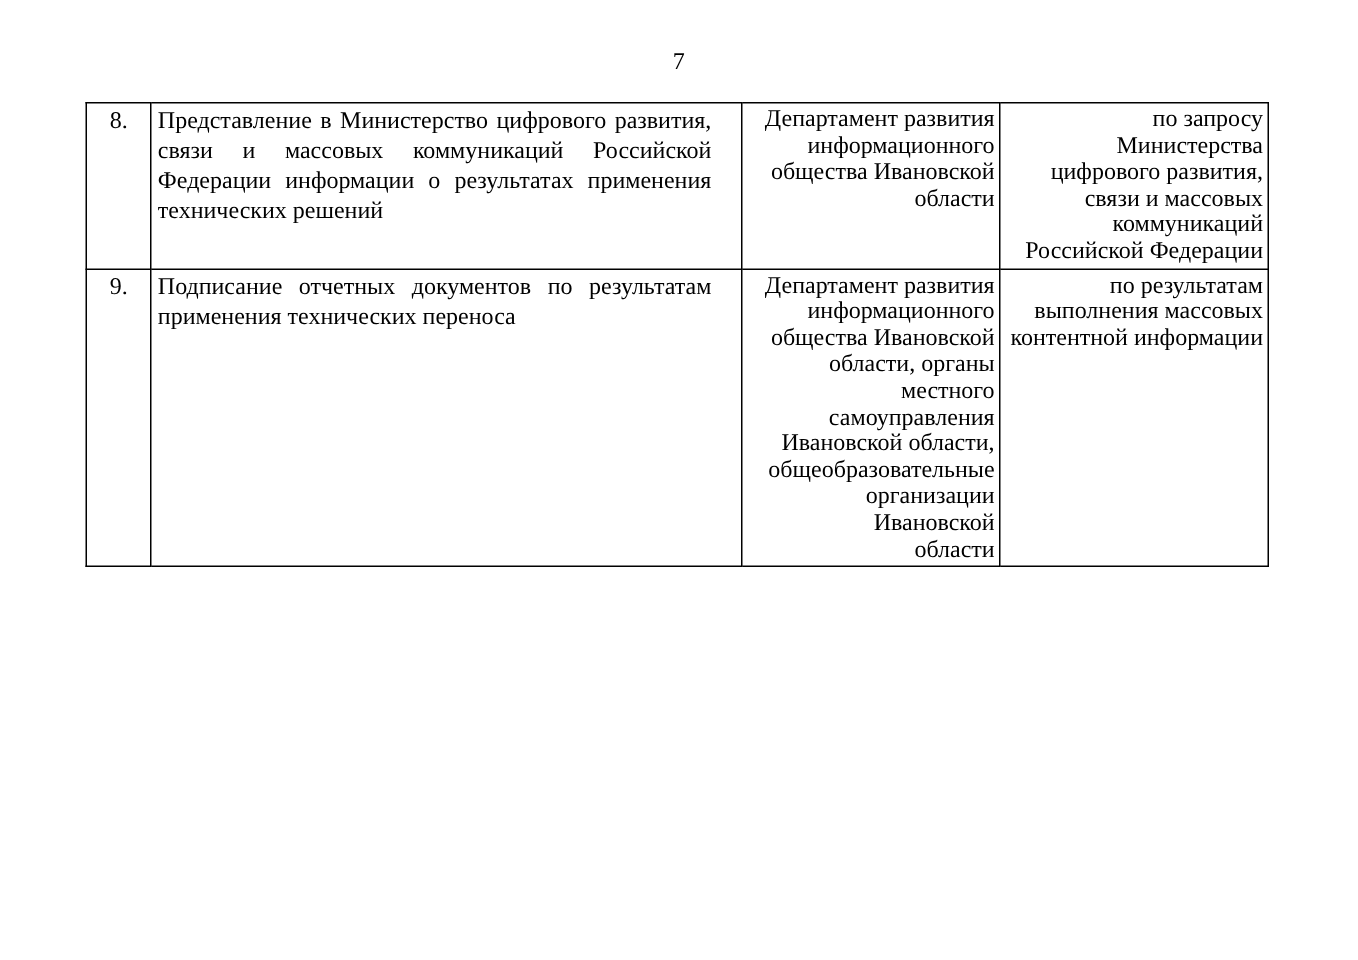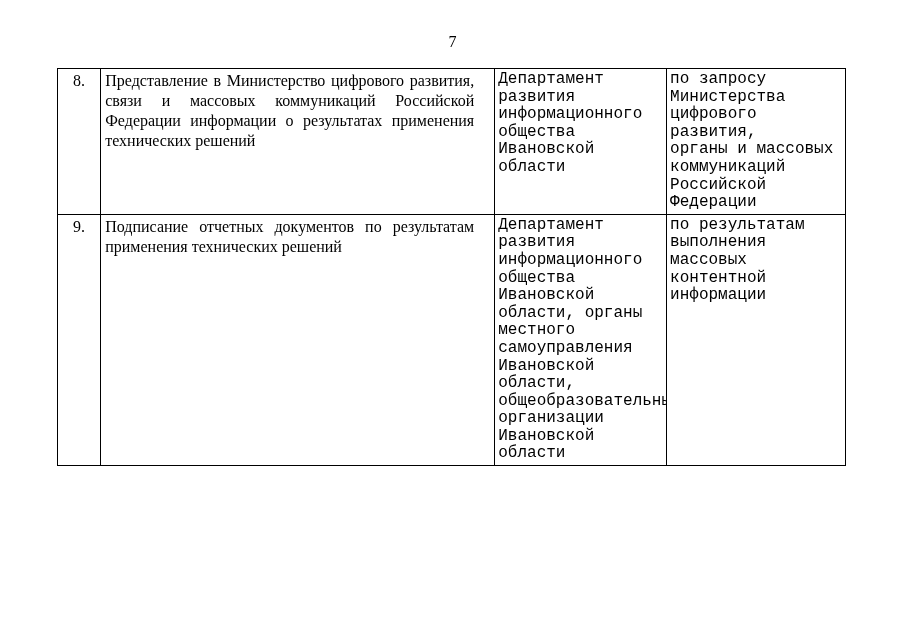--- a/index.html
+++ b/index.html
@@ -47,25 +47,24 @@
     text-align: center;
     padding: 2px 2px 2px 2px;
     line-height: 20px;
   }
   td.cell-task {
     text-align: justify;
     padding: 2px 20px 2px 4px;
     line-height: 20px;
   }
   td.cell-resp, td.cell-basis {
-    text-align: left;
+    text-align: right;
     padding: 2px 3px 2px 3px;
     line-height: 17.6px;
     white-space: pre-line;
-    font-family: Liberation Mono, monospace;
   }
 </style>
 </head>
 <body>
 
 <div class="page">
 
   <div class="page-number">7</div>
 
   <table class="doc-table">
@@ -78,27 +77,27 @@
     <tbody>
       <tr class="row-8">
         <td class="cell-num">8.</td>
         <td class="cell-task">Представление в Министерство цифрового развития, связи и массовых коммуникаций Российской Федерации информации о результатах применения технических решений</td>
         <td class="cell-resp">Департамент развития
 информационного
 общества Ивановской
 области</td>
         <td class="cell-basis">по запросу Министерства
 цифрового развития,
-органы и массовых
+связи и массовых
 коммуникаций
 Российской Федерации</td>
       </tr>
       <tr class="row-9">
         <td class="cell-num">9.</td>
-        <td class="cell-task">Подписание отчетных документов по результатам применения технических решений</td>
+        <td class="cell-task">Подписание отчетных документов по результатам применения технических переноса</td>
         <td class="cell-resp">Департамент развития
 информационного
 общества Ивановской
 области, органы
 местного
 самоуправления
 Ивановской области,
 общеобразовательные
 организации Ивановской
 области</td>

